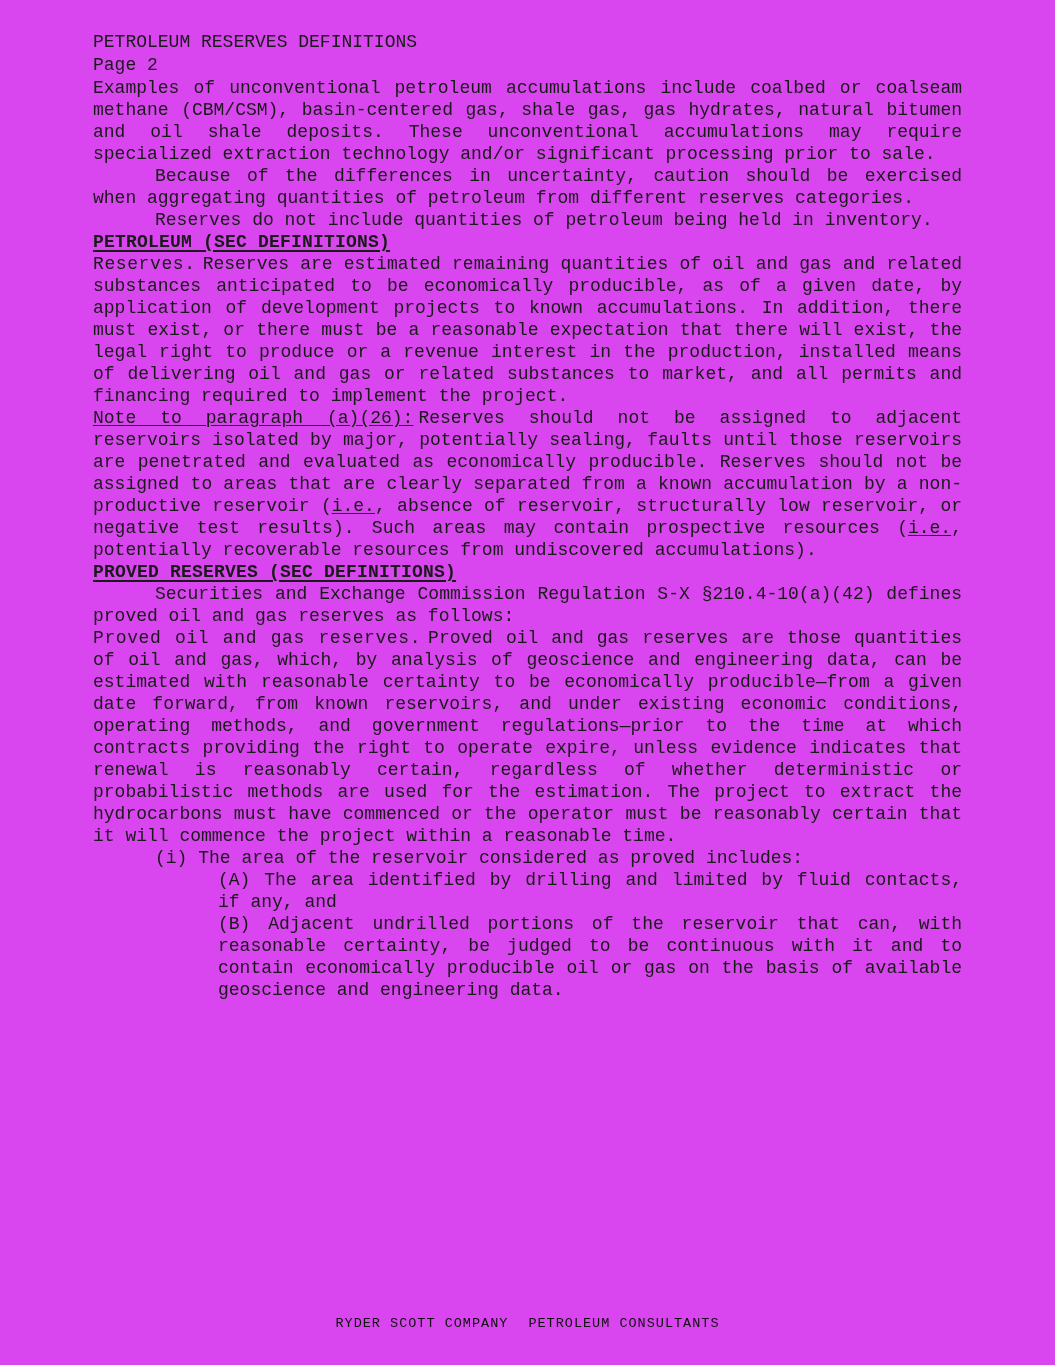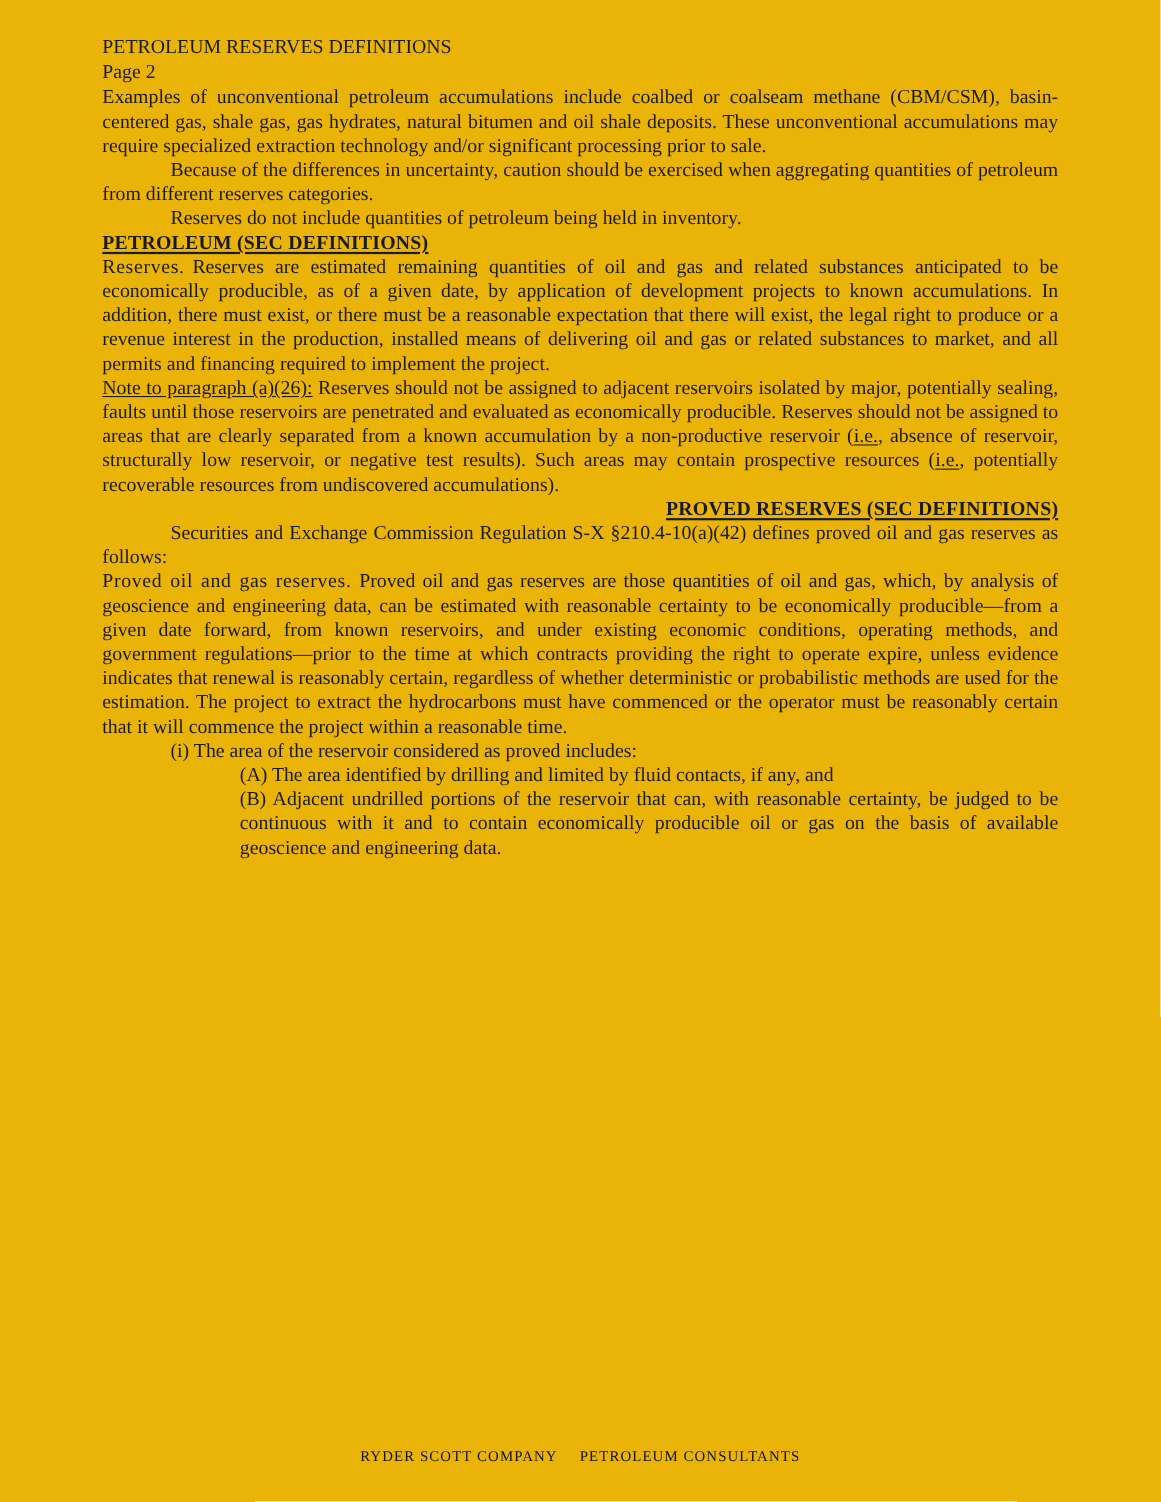--- a/index.html
+++ b/index.html
@@ -4,23 +4,23 @@
 <style>
   html, body {
     margin: 0;
     padding: 0;
     background: #ffffff;
   }
   .page {
     position: relative;
     width: 1055px;
     height: 1365px;
-    background: #eab308;
+    background: #d946ef;
     color: #1a1a1a;
-    font-family: Liberation Serif, serif;
+    font-family: Liberation Mono, monospace;
     font-size: 18px;
     line-height: 22px;
     box-sizing: border-box;
     padding: 31px 93px 0 93px;
     overflow: hidden;
   }
   .doc-header p {
     margin: 0;
     line-height: 23px;
   }
@@ -34,21 +34,21 @@
     margin-left: 125px;
     text-align: justify;
   }
   .mt-p1 { margin-top: 43px; }
   .mt-p2 { margin-top: 22px; }
   .mt-p3 { margin-top: 21px; }
   .mt-h1 { margin-top: 41px; }
   .mt-p4 { margin-top: 22px; }
   .mt-p5 { margin-top: 22px; }
   .mt-p6 { margin-top: 23px; }
-  .mt-h2 { margin-top: 40px; text-align: right; }
+  .mt-h2 { margin-top: 40px; }
   .mt-p7 { margin-top: 22px; }
   .mt-p8 { margin-top: 22px; }
   .mt-p9 { margin-top: 22px; }
   .mt-p10 { margin-top: 23px; }
   .mt-p11 { margin-top: 21px; }
   h2.section-heading {
     margin: 0;
     font-size: 18px;
     line-height: 22px;
     font-weight: bold;

